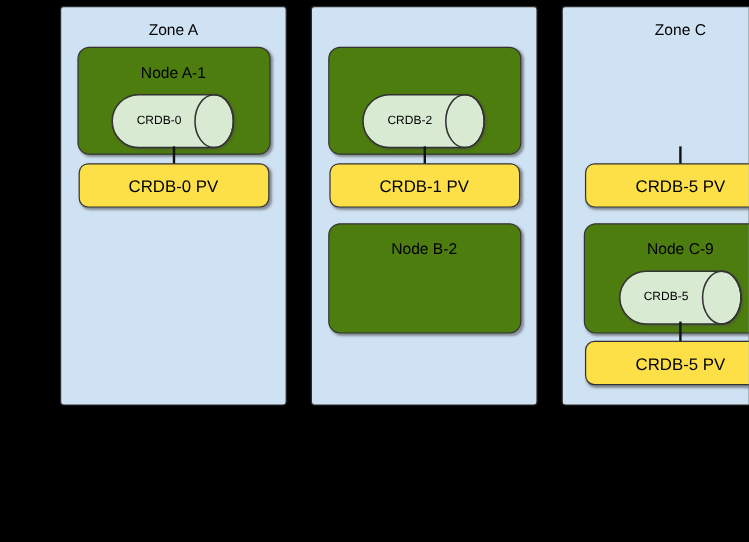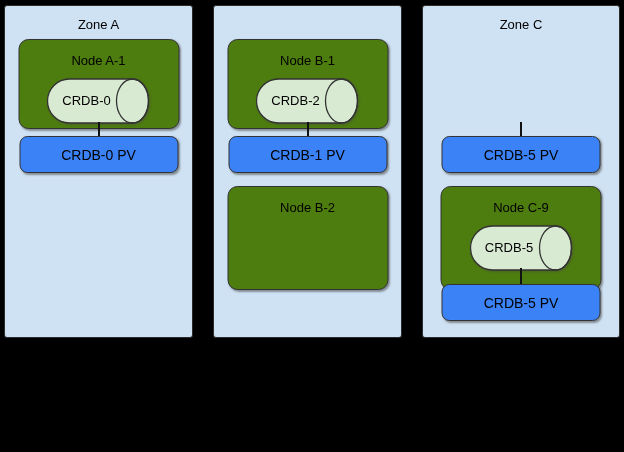--- a/index.html
+++ b/index.html
@@ -8,64 +8,65 @@
     background:#000000;
     font-family:"Liberation Sans", sans-serif;
     color:#000000;
   }
   .zone{
     position:absolute;top:5px;height:333px;
     background:#cfe2f3;
     border:1.5px solid #2b2b2b;
     border-radius:3px;
     box-sizing:border-box;
+    margin-left:46px;
   }
   #zone-a{left:4px;width:189px;}
   #zone-b{left:213px;width:189px;}
   #zone-c{left:422px;width:198px;}
   .zone-label{
     position:absolute;top:11px;left:0;width:100%;
     text-align:center;font-size:13px;line-height:15px;
   }
   .node{
     position:absolute;left:50%;transform:translateX(-50%);
     width:161px;
     background:#4d7c0f;
     border:1.3px solid #333333;
     border-radius:10px;
     box-shadow:1.5px 1.5px 2px rgba(70,70,70,0.55);
     box-sizing:border-box;
   }
   .node-1{top:33px;height:90px;}
-  .node-2{top:180px;height:104px;}
+  .node-2{top:180px;height:92px;}
   .node-label{
     position:absolute;top:13px;left:0;width:100%;
     text-align:center;font-size:13px;line-height:15px;
   }
   .cylinder{
     position:absolute;top:38px;left:50%;transform:translateX(-50%);
     width:104px;height:46px;
     filter:drop-shadow(1.5px 1.5px 1px rgba(70,70,70,0.45));
   }
   .cylinder svg{display:block;width:100%;height:100%;}
   .cyl-label{
     position:absolute;top:50%;left:0;width:80px;
     transform:translateY(-50%);
-    text-align:center;font-size:13px;line-height:12px;
+    text-align:center;font-size:10px;line-height:12px;
   }
   .connector{
     position:absolute;left:50%;transform:translateX(-50%);
     width:2px;background:#111111;
   }
   .connector-1{top:116px;height:16px;}
   .connector-2{top:262px;height:18px;}
   .pv{
     position:absolute;left:50%;transform:translateX(-50%);
     width:159px;
-    background:#3b82f6;
+    background:#fde047;
     border:1.3px solid #333333;
     border-radius:8px;
     box-shadow:1.5px 1.5px 2px rgba(70,70,70,0.55);
     box-sizing:border-box;
     display:flex;align-items:center;justify-content:center;
     font-size:14px;
   }
   .pv-1{top:130px;height:37px;}
   .pv-2{top:278px;height:37px;align-items:center;}
 </style>
@@ -87,21 +88,20 @@
   </div>
   <div class="connector connector-1"></div>
   <div class="pv pv-1">
     <span>CRDB-0 PV</span>
   </div>
 </div>
 
 <div class="zone" id="zone-b">
 
   <div class="node node-1">
-    <div class="node-label">Node B-1</div>
     <div class="cylinder">
       <svg viewBox="0 0 104 46">
         <path d="M 86 1 L 23 1 A 22 22 0 0 0 23 45 L 86 45 A 16 22 0 0 0 86 1 Z" fill="#d9ead3" stroke="#333333" stroke-width="1.3"></path>
         <ellipse cx="86" cy="23" rx="16" ry="22" fill="none" stroke="#333333" stroke-width="1.3"></ellipse>
       </svg>
       <div class="cyl-label">CRDB-2</div>
     </div>
   </div>
   <div class="connector connector-1"></div>
   <div class="pv pv-1">

